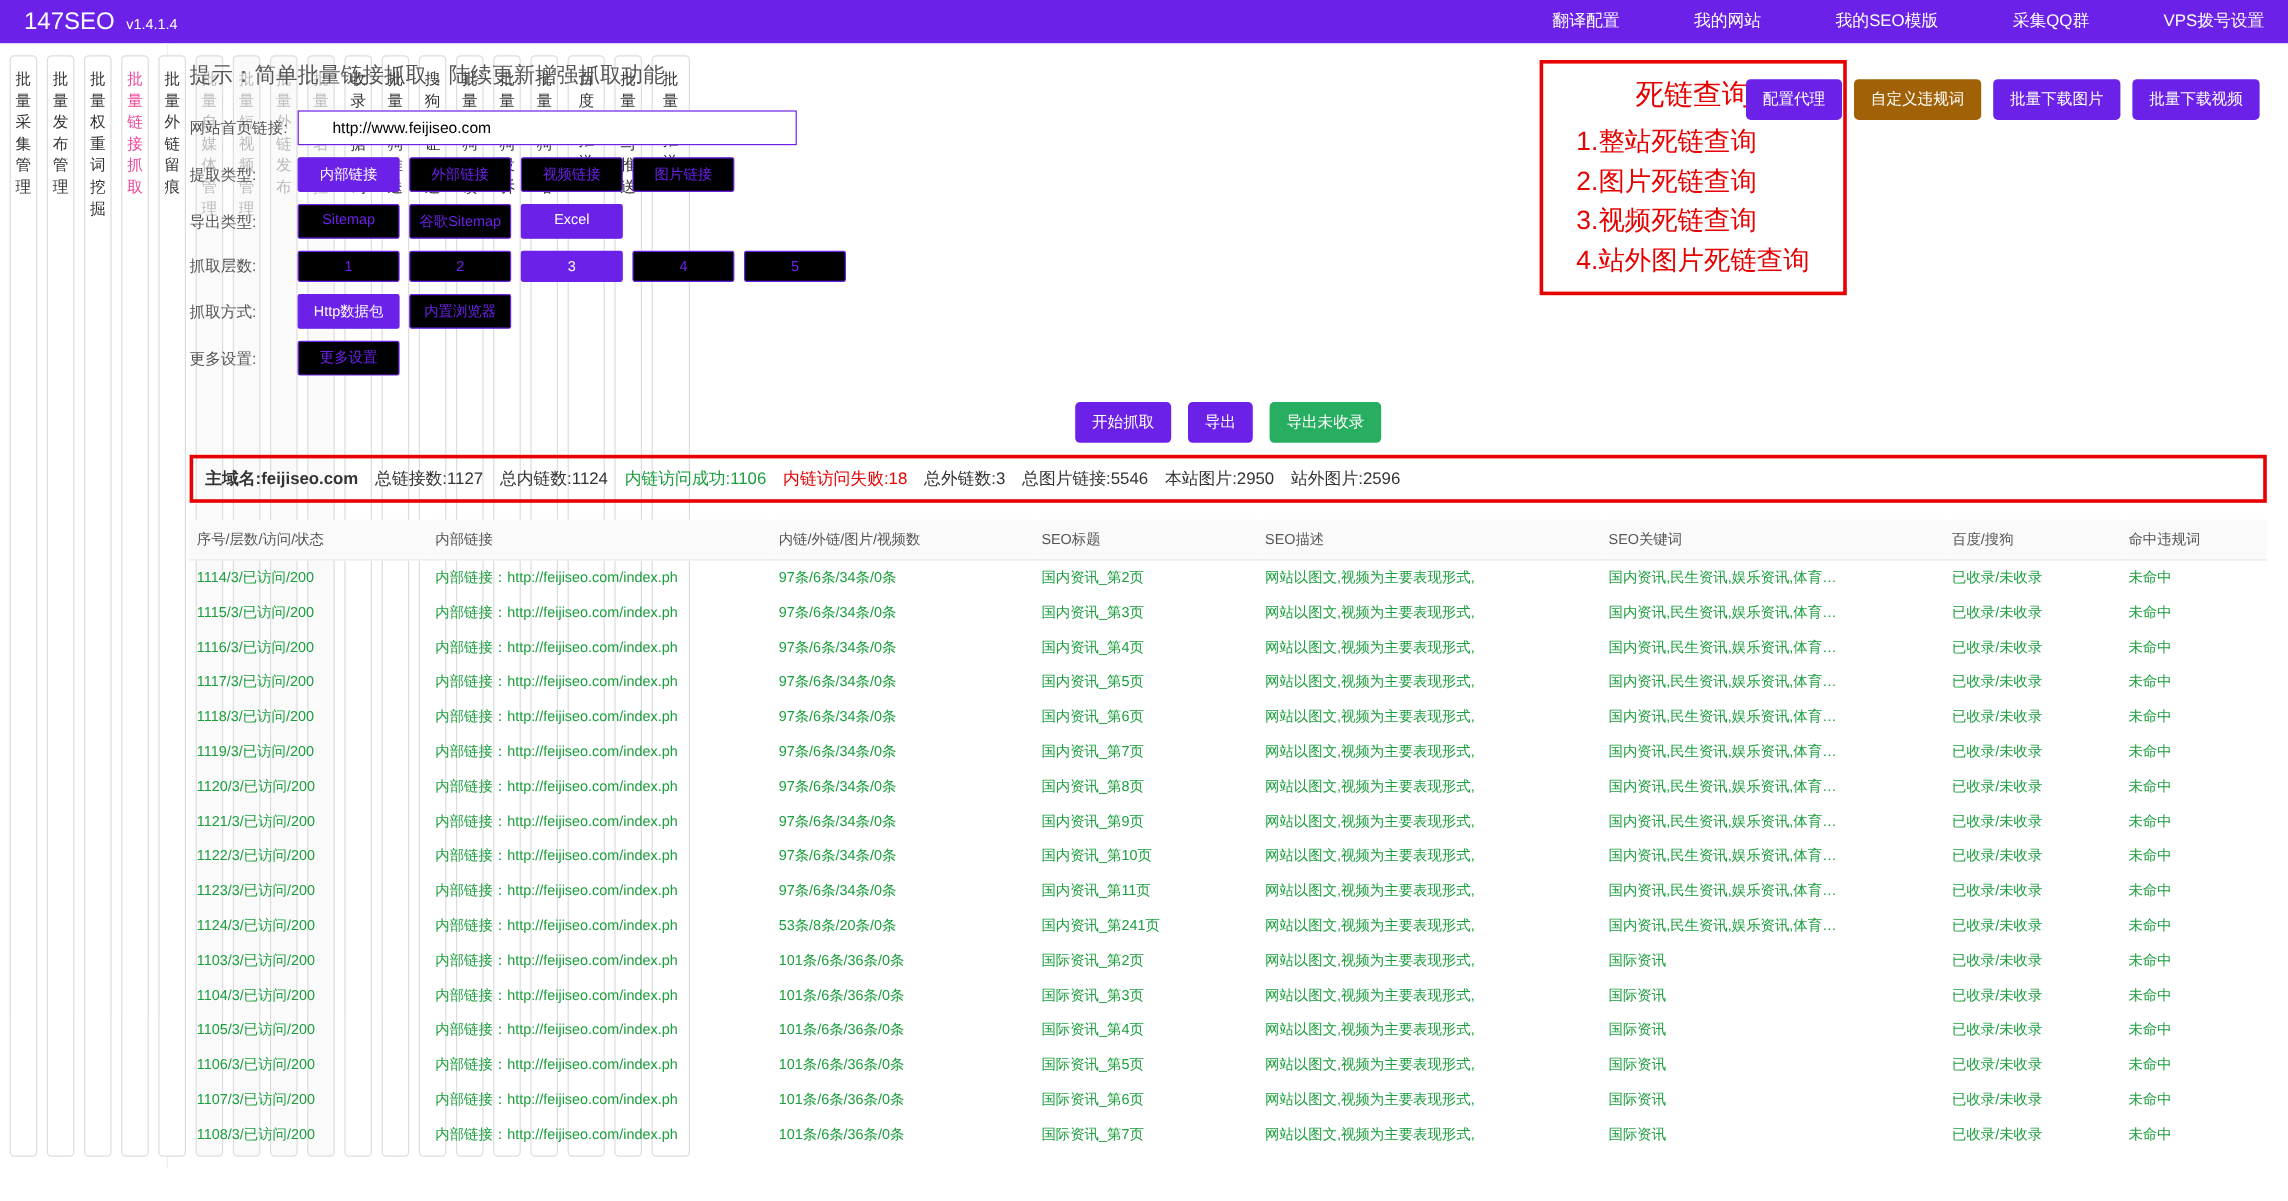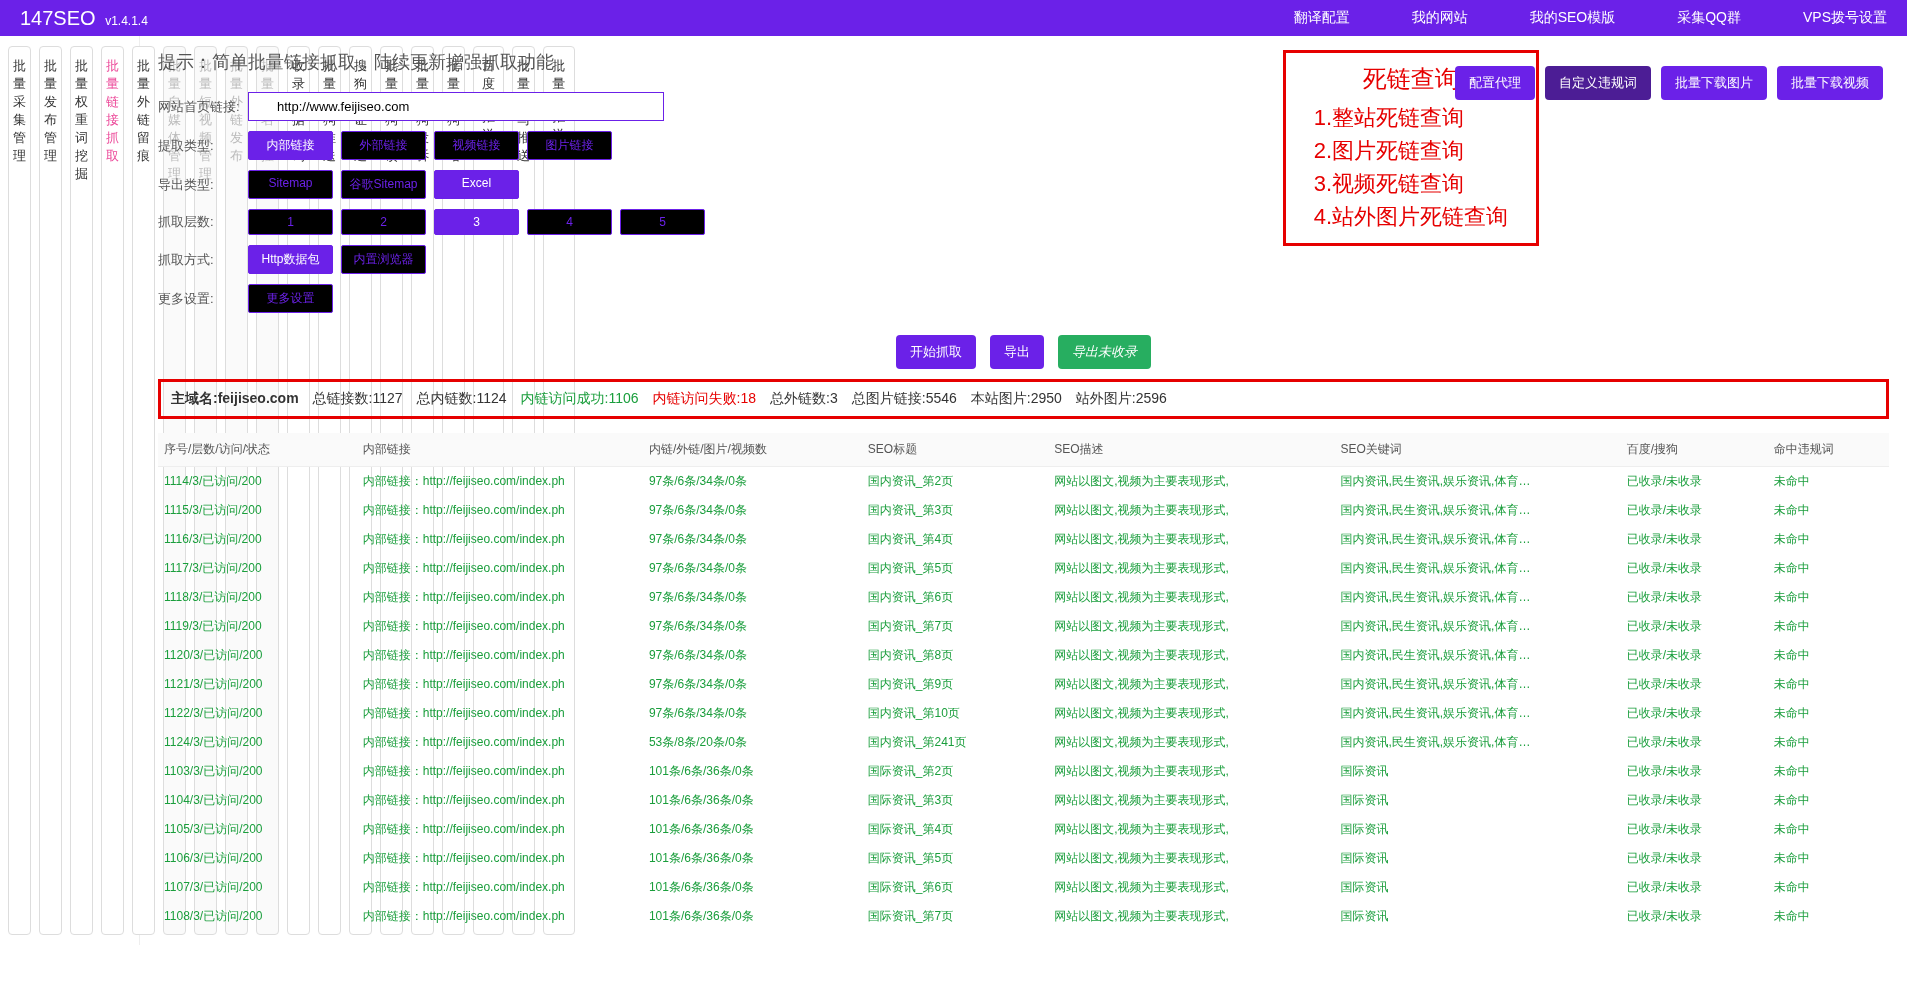--- a/index.html
+++ b/index.html
@@ -13,22 +13,22 @@
 .sidebar { width:140px; padding:10px 8px; border-right:1px solid #eee; display:flex; gap:8px; }
 .side-btn { border:1px solid #ddd; border-radius:4px; padding:10px 4px; text-align:center; font-size:13px; background:#fff; cursor:pointer; }
 .side-btn.active { color:#ec4899; }
 .side-btn.disabled { color:#bbb; background:#fafafa; }
 .main { flex:1; padding:14px 18px; position:relative; }
 .toprow { display:flex; align-items:flex-start; gap:12px; }
 .hint { font-size:18px; color:#555; margin-bottom:18px; }
 .action-btns { position:absolute; right:24px; top:30px; display:flex; gap:10px; }
 .btn { border:none; border-radius:4px; padding:8px 14px; font-size:13px; cursor:pointer; color:#fff; }
 .btn-purple { background:#6b21e8; }
-.btn-red { background:#4c1d95; }
-.btn-green { background:#27ae60;font-style:italic; }
+.btn-red { background:#a16207; }
+.btn-green { background:#27ae60; }
 .infobox { border:3px solid #e60000; padding:10px 28px; margin-left:auto; margin-right:350px; }
 .infobox-title { color:#e60000; font-size:24px; text-align:center; margin-bottom:6px; }
 .infobox-line { color:#e60000; font-size:22px; line-height:1.5; }
 .formrow { display:flex; align-items:center; margin-bottom:10px; }
 .formlabel { width:90px; color:#555; font-size:13px; }
 .txt-input { border:1px solid #6b21e8; padding:6px 28px; width:416px; font-size:13px; }
 .opt-group { display:flex; gap:8px; }
 .opt { border:1px solid #6b21e8; color:#6b21e8; background:#000000; padding:5px 0; width:85px; text-align:center; font-size:12px; cursor:pointer; border-radius:2px; }
 .opt.sel { background:#6b21e8; color:#fff; }
 .center-actions { display:flex; gap:14px; justify-content:center; margin:12px 0 10px; }
@@ -262,20 +262,30 @@
             <td>1122/3/已访问/200</td>
             <td>内部链接：http://feijiseo.com/index.ph</td>
             <td>97条/6条/34条/0条</td>
             <td>国内资讯_第10页</td>
             <td>网站以图文,视频为主要表现形式,</td>
             <td>国内资讯,民生资讯,娱乐资讯,体育…</td>
             <td>已收录/未收录</td>
             <td>未命中</td>
           </tr>
           <tr>
+            <td>1123/3/已访问/200</td>
+            <td>内部链接：http://feijiseo.com/index.ph</td>
+            <td>97条/6条/34条/0条</td>
+            <td>国内资讯_第11页</td>
+            <td>网站以图文,视频为主要表现形式,</td>
+            <td>国内资讯,民生资讯,娱乐资讯,体育…</td>
+            <td>已收录/未收录</td>
+            <td>未命中</td>
+          </tr>
+          <tr>
             <td>1124/3/已访问/200</td>
             <td>内部链接：http://feijiseo.com/index.ph</td>
             <td>53条/8条/20条/0条</td>
             <td>国内资讯_第241页</td>
             <td>网站以图文,视频为主要表现形式,</td>
             <td>国内资讯,民生资讯,娱乐资讯,体育…</td>
             <td>已收录/未收录</td>
             <td>未命中</td>
           </tr>
           <tr>

